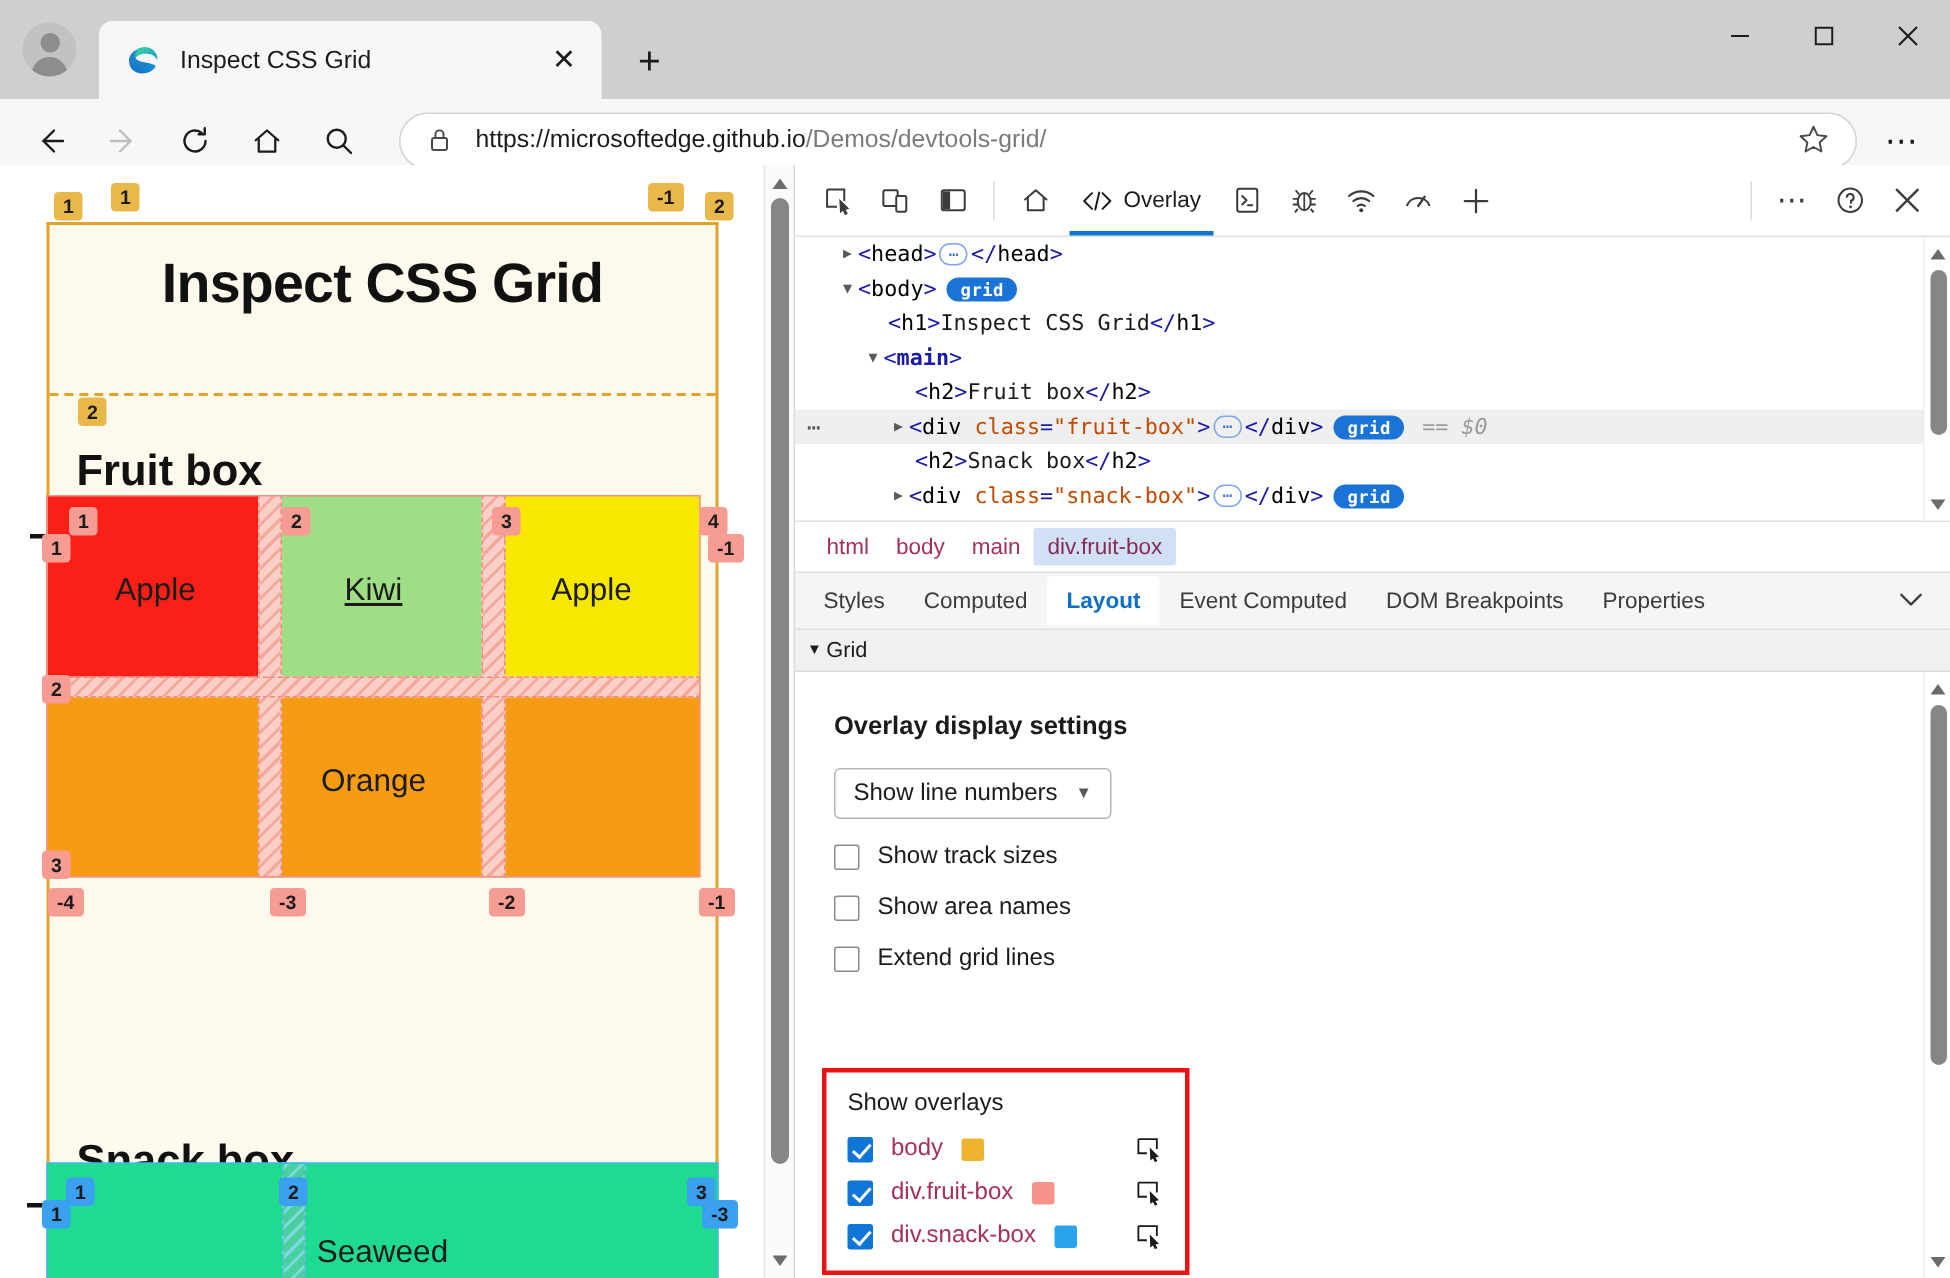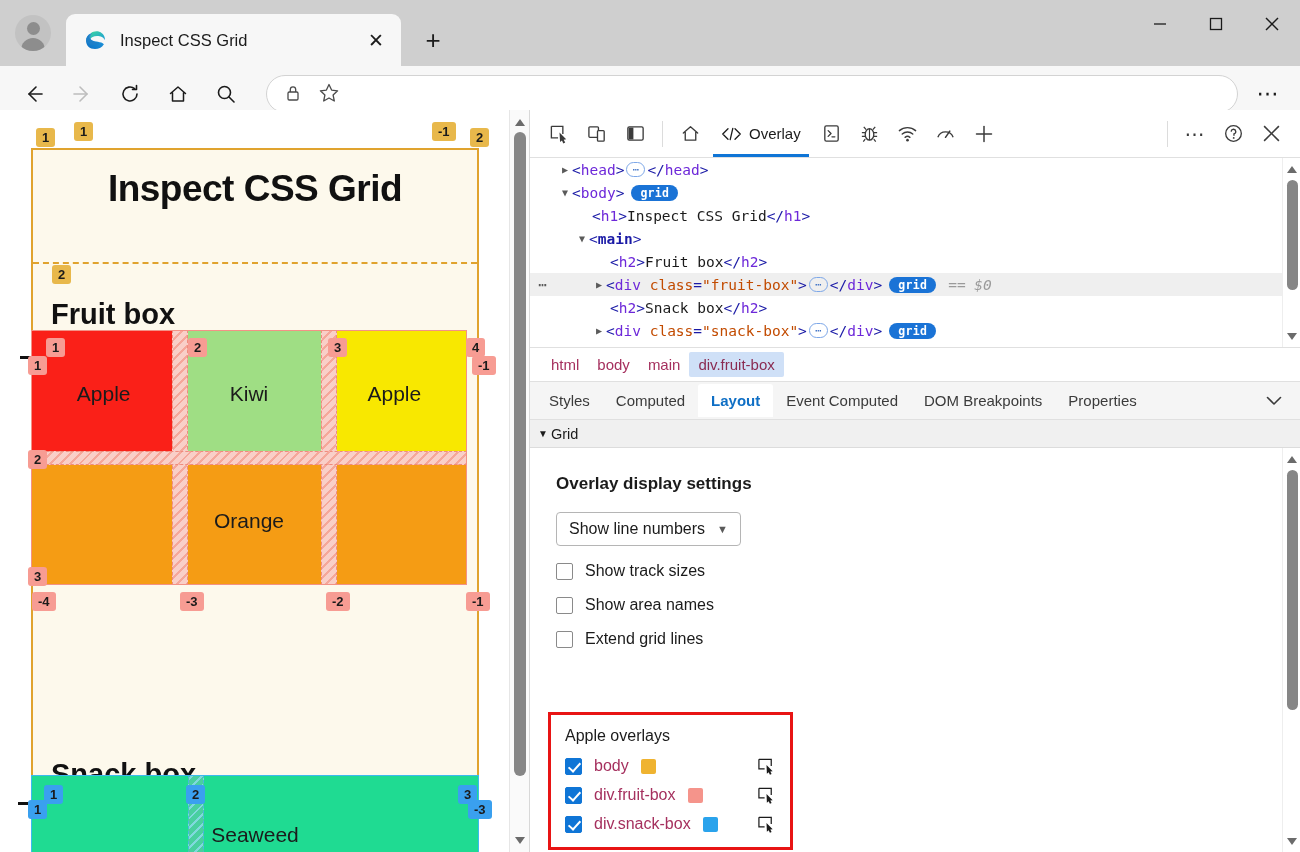--- a/index.html
+++ b/index.html
@@ -120,21 +120,21 @@
   .fruit-inner {
     position:absolute; inset:0; display:grid;
     grid-template-columns: 1fr 1fr 1fr; grid-template-rows: 1fr 1fr;
     gap: 0;
   }
   .cell {
     display:flex; align-items:center; justify-content:center;
     font-size: 21px; color:#1b1b1b;
   }
   .cell.apple { background:#fa2018; }
-  .cell.kiwi  { background:#9fde84; }
+  .cell.kiwi  { background:#9fde84;text-decoration:underline; }
   .cell.mango { background:#f8e800; }
   .cell.orange{ background:#f59c14; grid-column: 1 / span 3; }
 
   
   .gap-v {
     position:absolute; top:0; bottom:0; width: 16px;
     background: #f9cfc8;
     background-image: repeating-linear-gradient(-45deg, #f5a79a 0 2px, transparent 2px 7px);
     border-left: 1px dashed #ef8b7d; border-right: 1px dashed #ef8b7d;
   }
@@ -209,21 +209,21 @@
   .dom-pane {
     height: 190px; position:relative; border-bottom:1px solid #e0e0e0; overflow:hidden;
     font-family: "DejaVu Sans Mono", monospace;
   }
   .dom-row {
     height: 23px; display:flex; align-items:center; font-size: 14.5px;
     white-space:nowrap; padding-left: 8px;
   }
   .dom-row.sel { background:#efefef; }
   .tri { width: 14px; display:inline-block; text-align:center; color:#5a5a5a; font-size:10px; }
-  .tag { color:#6d28d9; }
+  .tag { color:#000000; }
   .tag-b { color:#1a1aa6; font-weight:bold; }
   .punct { color:#1a1aa6; }
   .attr { color:#c24b00; }
   .val { color:#c24b00; }
   .txt { color:#1b1b1b; }
   .ellips {
     display:inline-flex; align-items:center; justify-content:center;
     width: 19px; height: 15px; border:1px solid #7da7e8; border-radius: 8px;
     color:#3b6fc4; font-size: 11px; margin: 0 2px; vertical-align: middle;
   }
@@ -386,20 +386,21 @@
         </svg>
     </div>
 
     <div class="omnibox">
       <div class="omni-lock">
         <svg width="20" height="20" viewBox="0 0 20 20">
             <rect x="5" y="9" width="10" height="8" rx="1.3" fill="none" stroke="#4a4a4a" stroke-width="1.3"></rect>
             <path d="M7.3 9 V6.6 a2.7 2.7 0 0 1 5.4 0 V9" fill="none" stroke="#4a4a4a" stroke-width="1.3"></path>
           </svg>
       </div>
+      <div class="omni-url"><b>https://microsoftedge.github.io</b><span>/Demos/devtools-grid/</span></div>
       <div class="omni-star">
         <svg width="24" height="24" viewBox="0 0 24 24">
             <path d="M12 3.5 l2.6 5.6 6 .7 -4.5 4.2 1.2 6 -5.3-3 -5.3 3 1.2-6 -4.5-4.2 6-.7z" fill="none" stroke="#4a4a4a" stroke-width="1.3" stroke-linejoin="round"></path>
           </svg>
       </div>
     </div>
 
     <div class="tb-more">⋯</div>
   </div>
 
@@ -722,21 +723,21 @@
           <span class="cbox"></span>
           <span>Show area names</span>
         </div>
         <div class="check-row">
           <span class="cbox"></span>
           <span>Extend grid lines</span>
         </div>
 
         
         <div class="overlays-box">
-          <div class="ov-title">Apple overlays</div>
+          <div class="ov-title">Show overlays</div>
 
           <div class="ov-row">
             <span class="cbox checked"></span>
             <span class="ov-name">body</span>
             <span class="swatch" style="background:#efb330;"></span>
             <span class="ov-pick">
               <svg width="19" height="18" viewBox="0 0 20 19">
                   <path d="M2 2.5 h13 v7" fill="none" stroke="#1b1b1b" stroke-width="1.3"></path>
                   <path d="M2 2.5 v10 h6" fill="none" stroke="#1b1b1b" stroke-width="1.3"></path>
                   <path d="M10 8.5 L16.5 15 L14 15.4 L15.4 18 L13.6 18.8 L12.3 16.1 L10.4 17.6z" fill="#1b1b1b"></path>

